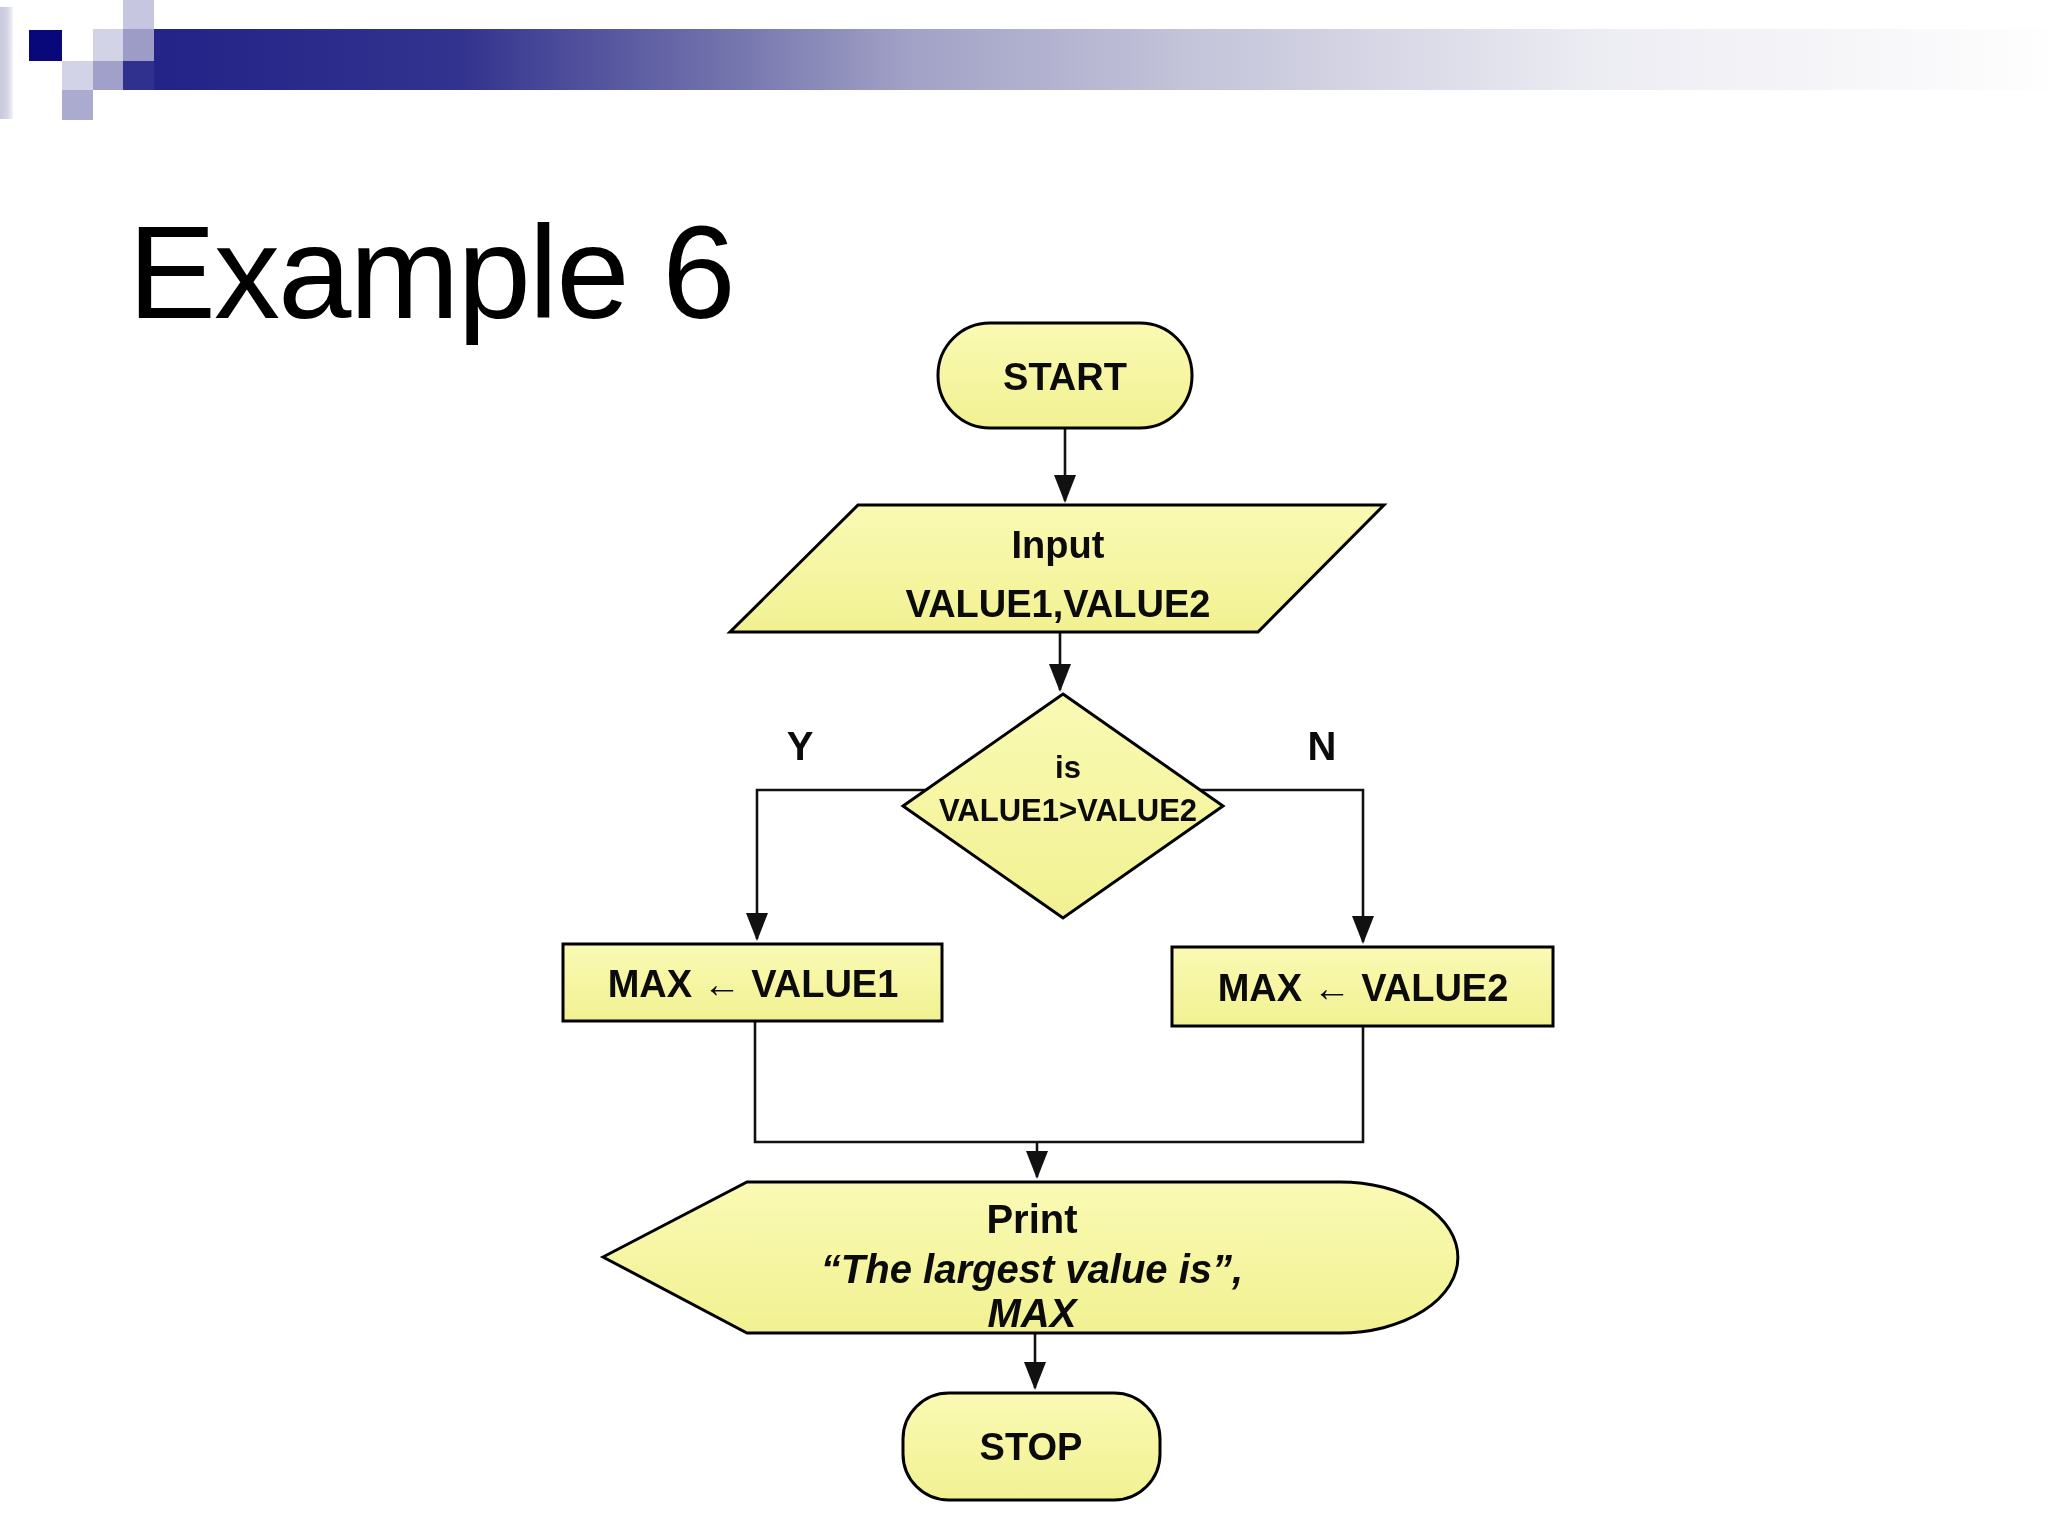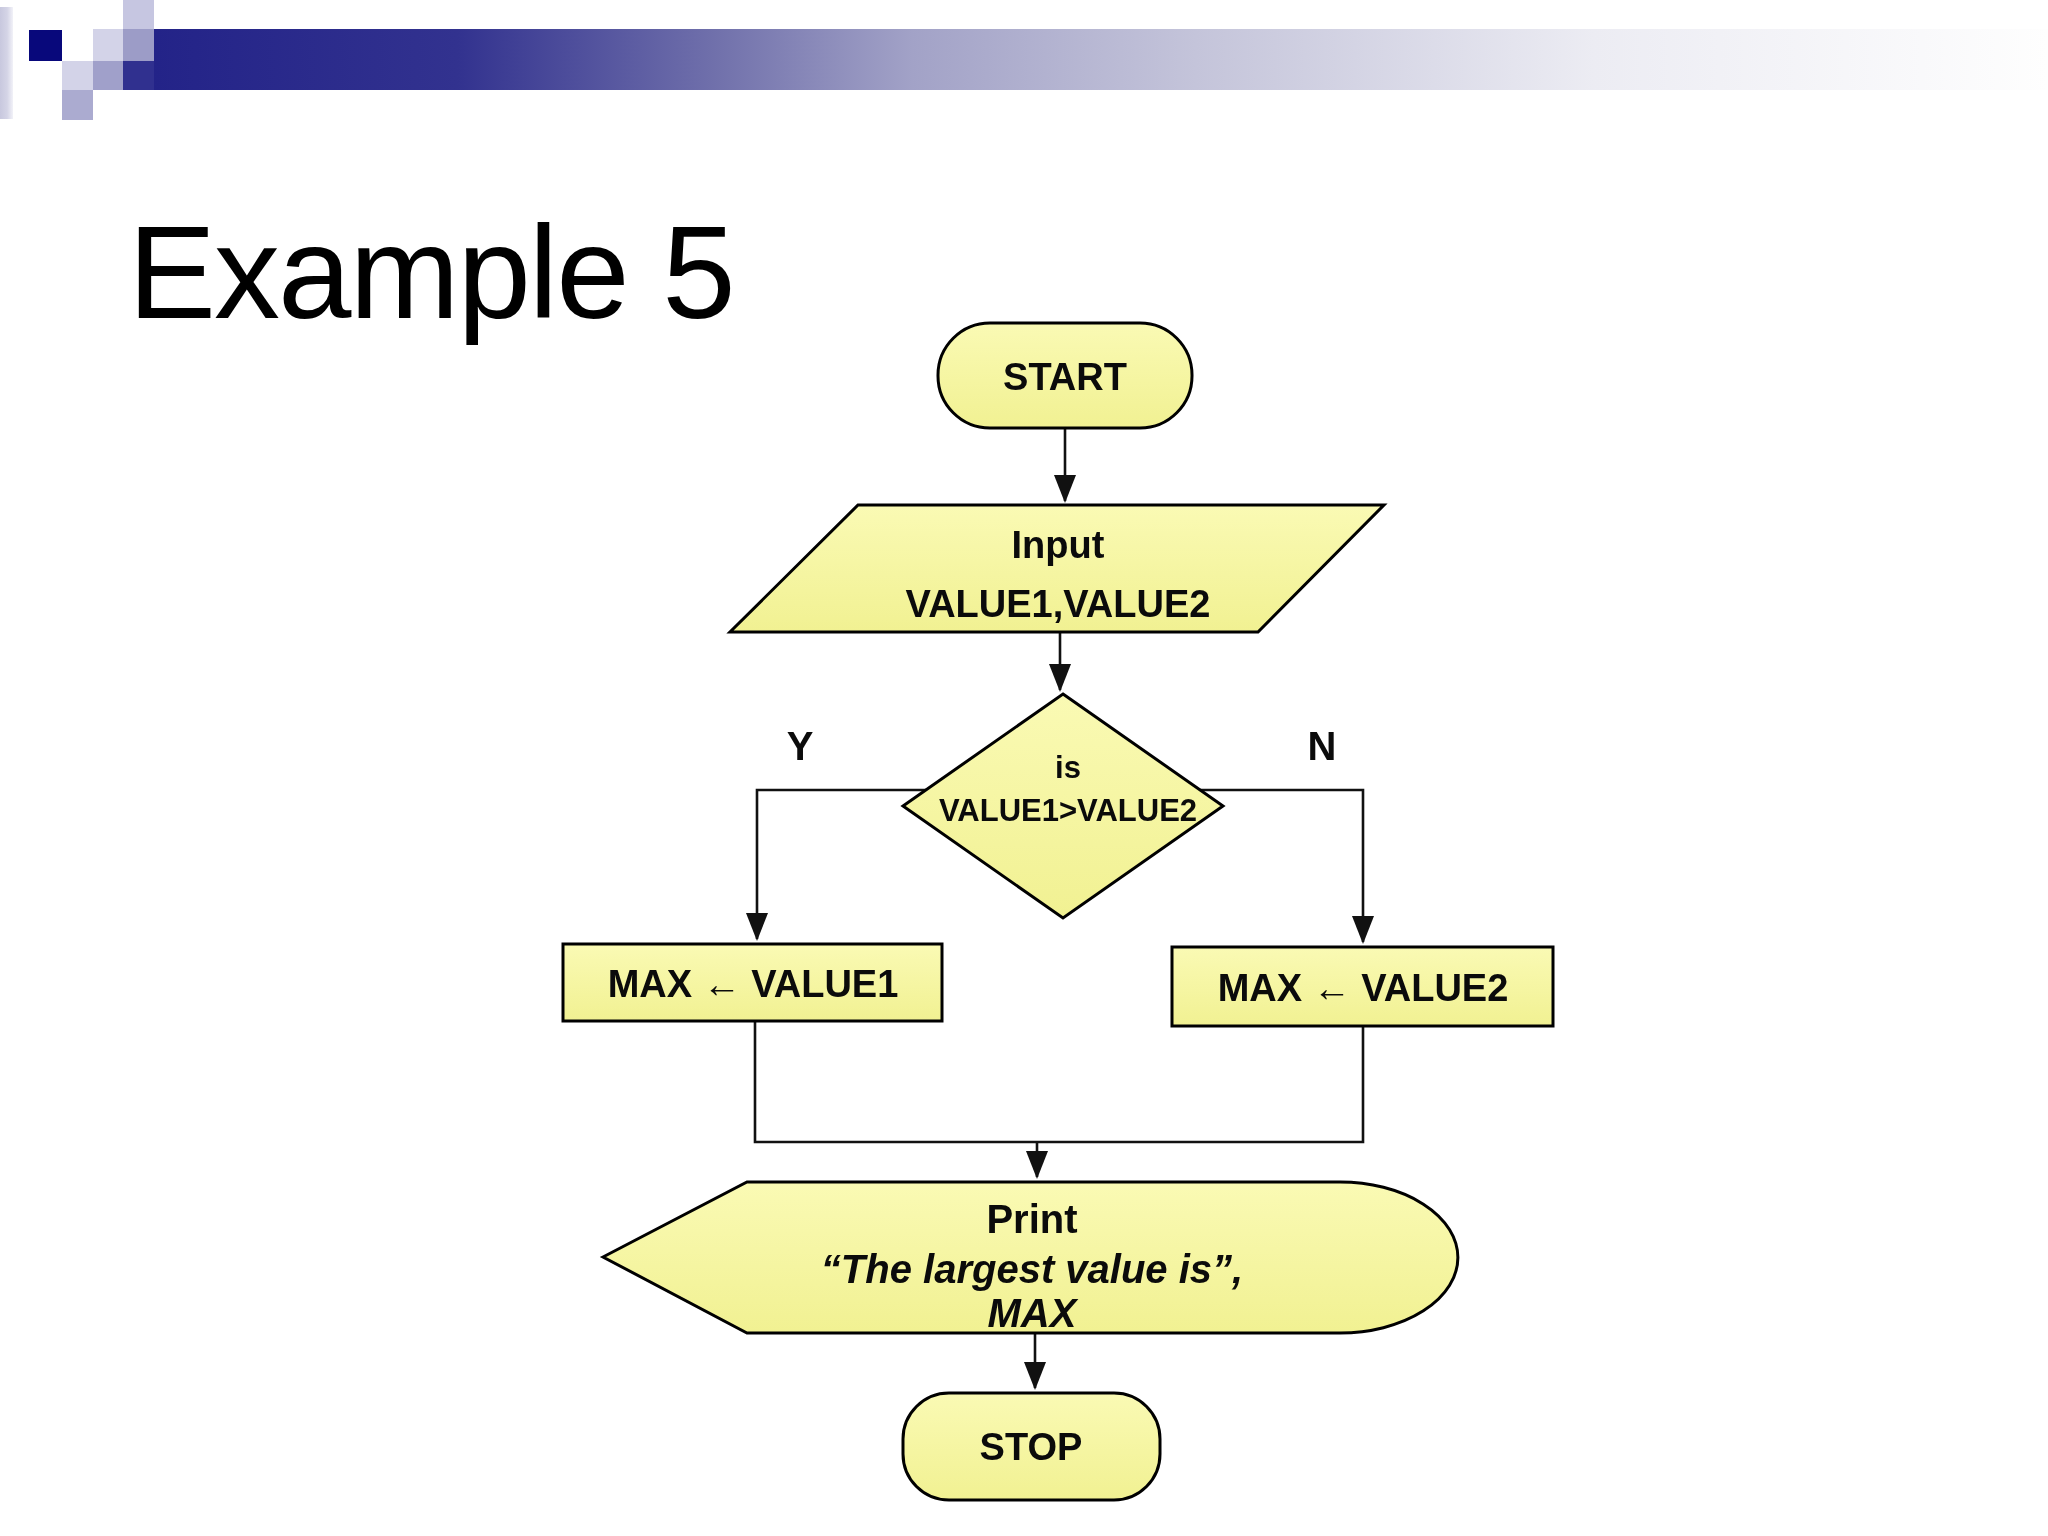--- a/index.html
+++ b/index.html
@@ -45,21 +45,21 @@
   <div class="deco bar"></div>
   <div class="sq sq-navy"></div>
   <div class="sq sq-a"></div>
   <div class="sq sq-b"></div>
   <div class="sq sq-c"></div>
   <div class="sq sq-d"></div>
   <div class="sq sq-e"></div>
   <div class="sq sq-f"></div>
   <div class="sq sq-g"></div>
 
-  <div class="title">Example 5</div>
+  <div class="title">Example 6</div>
 
   <svg class="flow" width="2048" height="1536" viewBox="0 0 2048 1536">
     <defs>
       <linearGradient id="yg" x1="0" y1="0" x2="0" y2="1">
         <stop offset="0" stop-color="#FAFAB4"></stop>
         <stop offset="1" stop-color="#F1F192"></stop>
       </linearGradient>
       <marker id="ah" markerUnits="userSpaceOnUse" markerWidth="28" markerHeight="22" viewBox="0 0 28 22" refX="26" refY="11" orient="auto">
         <path d="M0,0 L28,11 L0,22 Z" fill="#111"></path>
       </marker>

